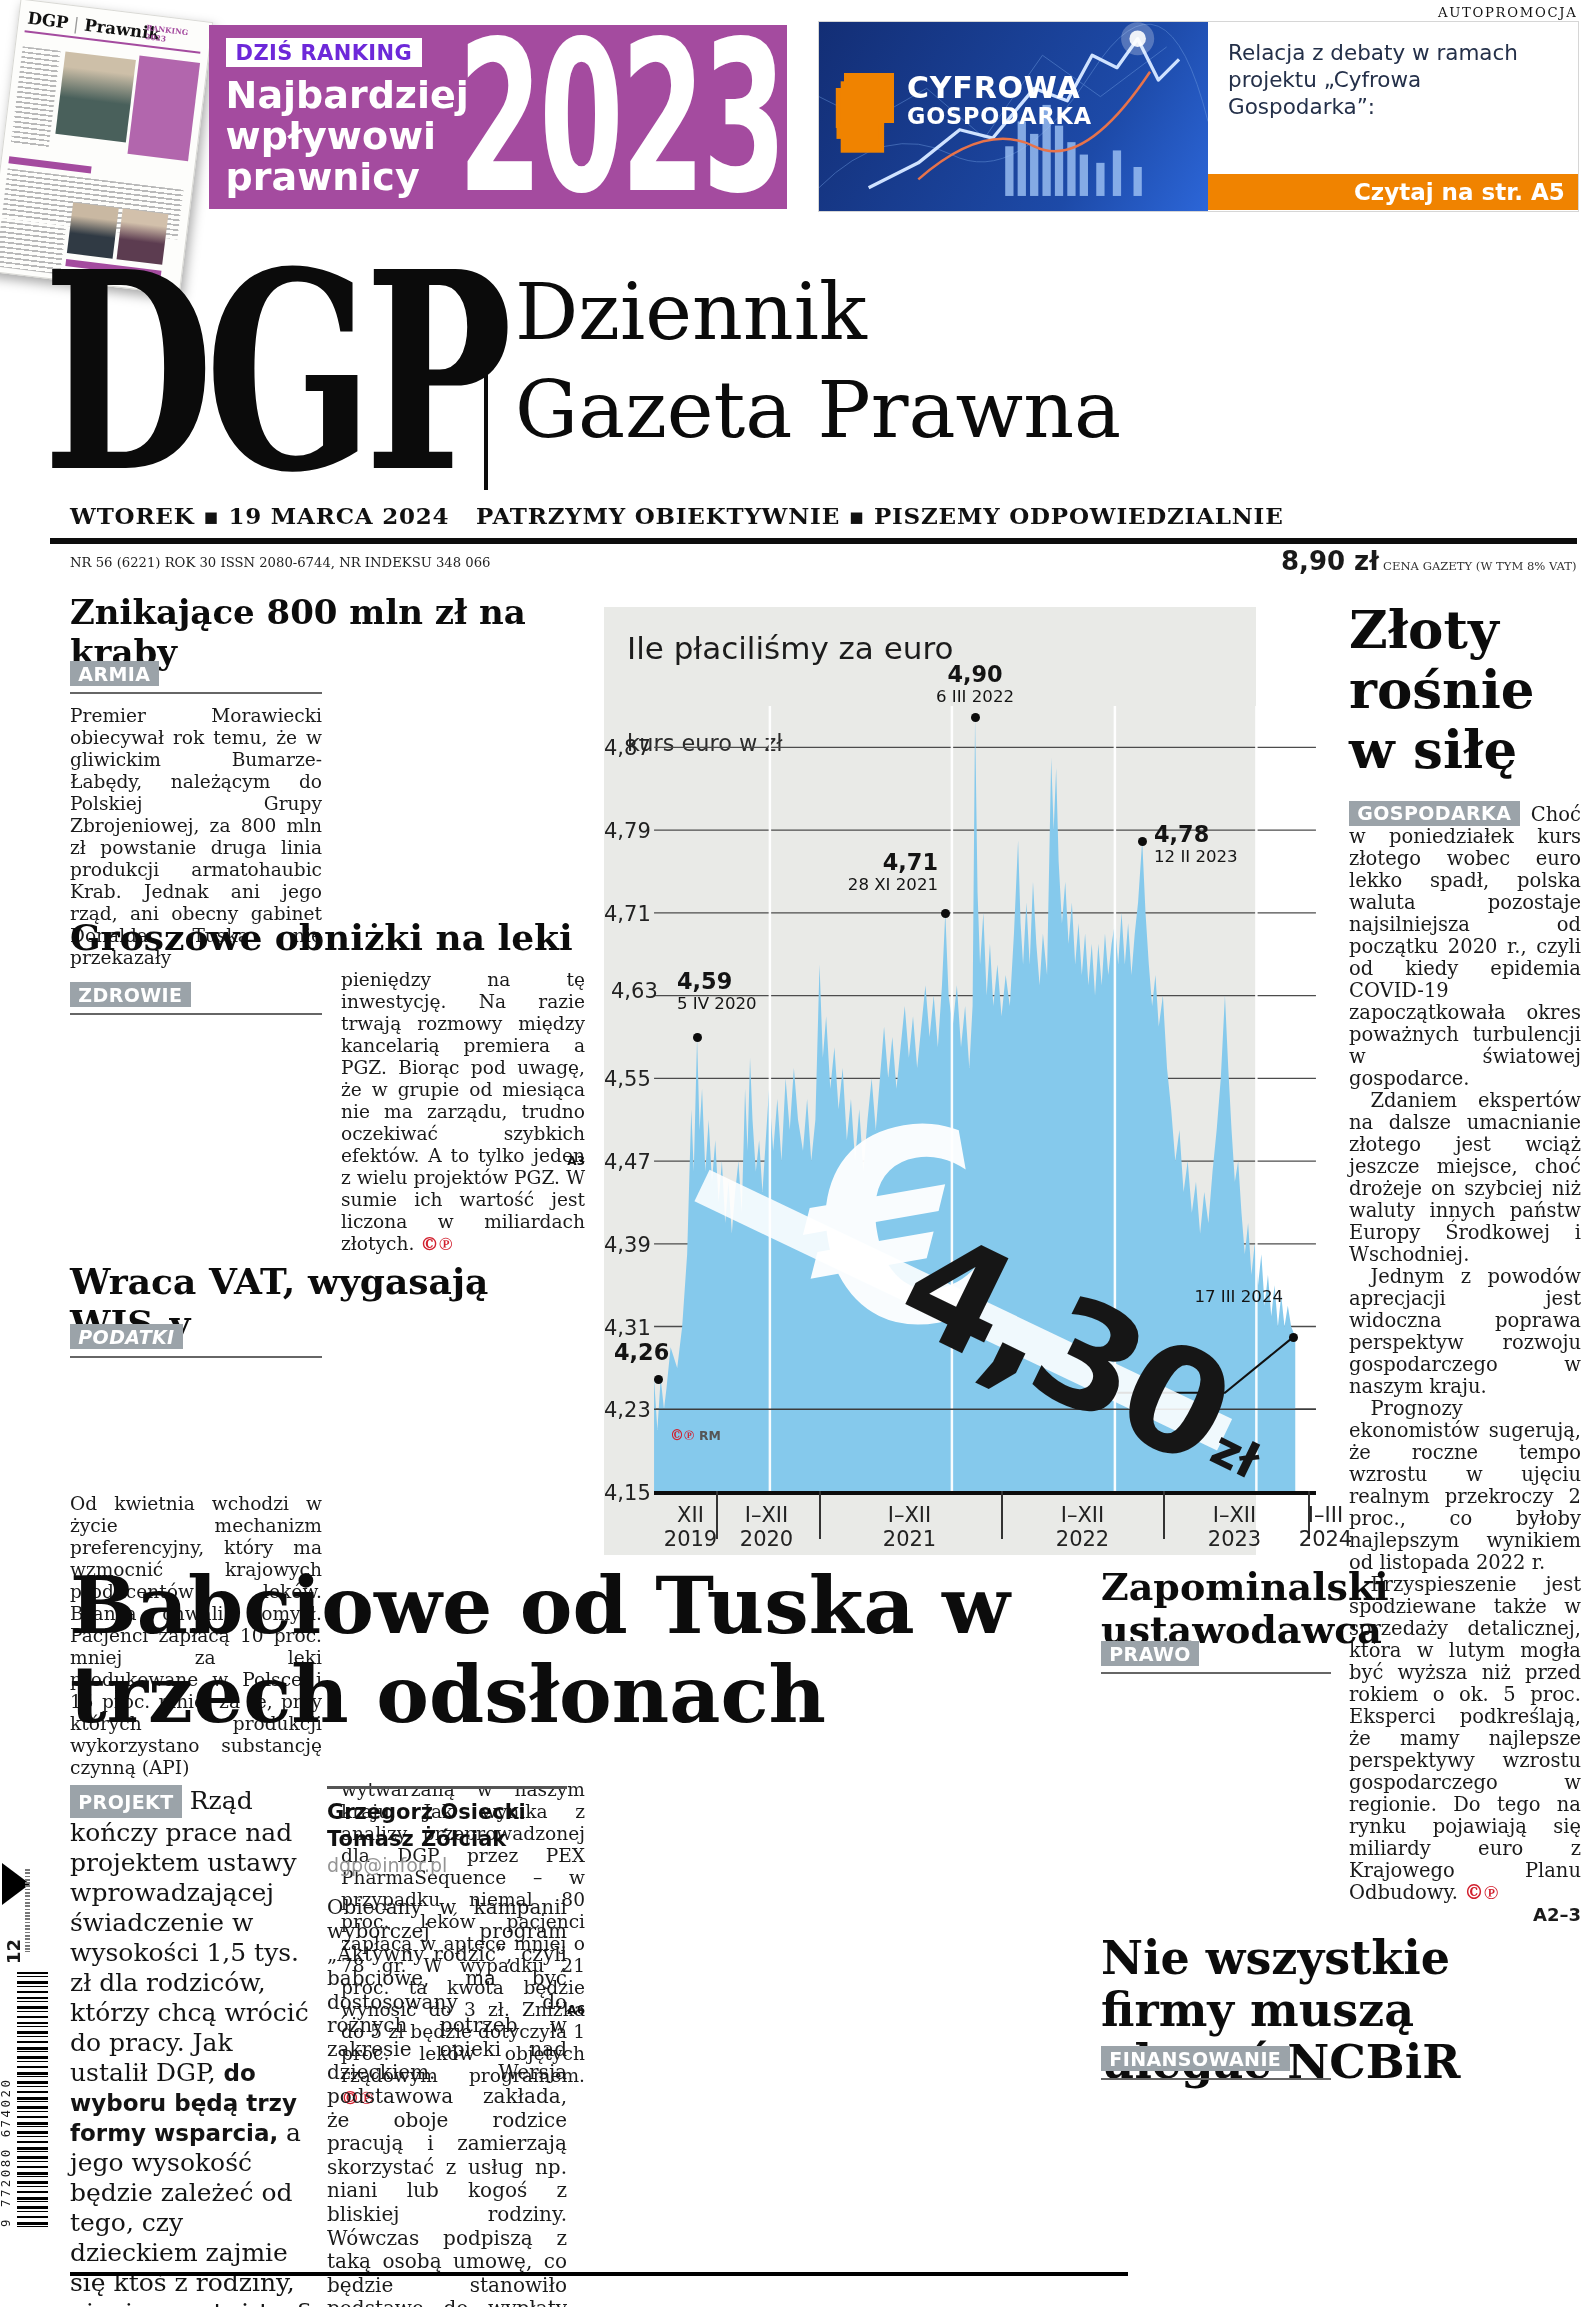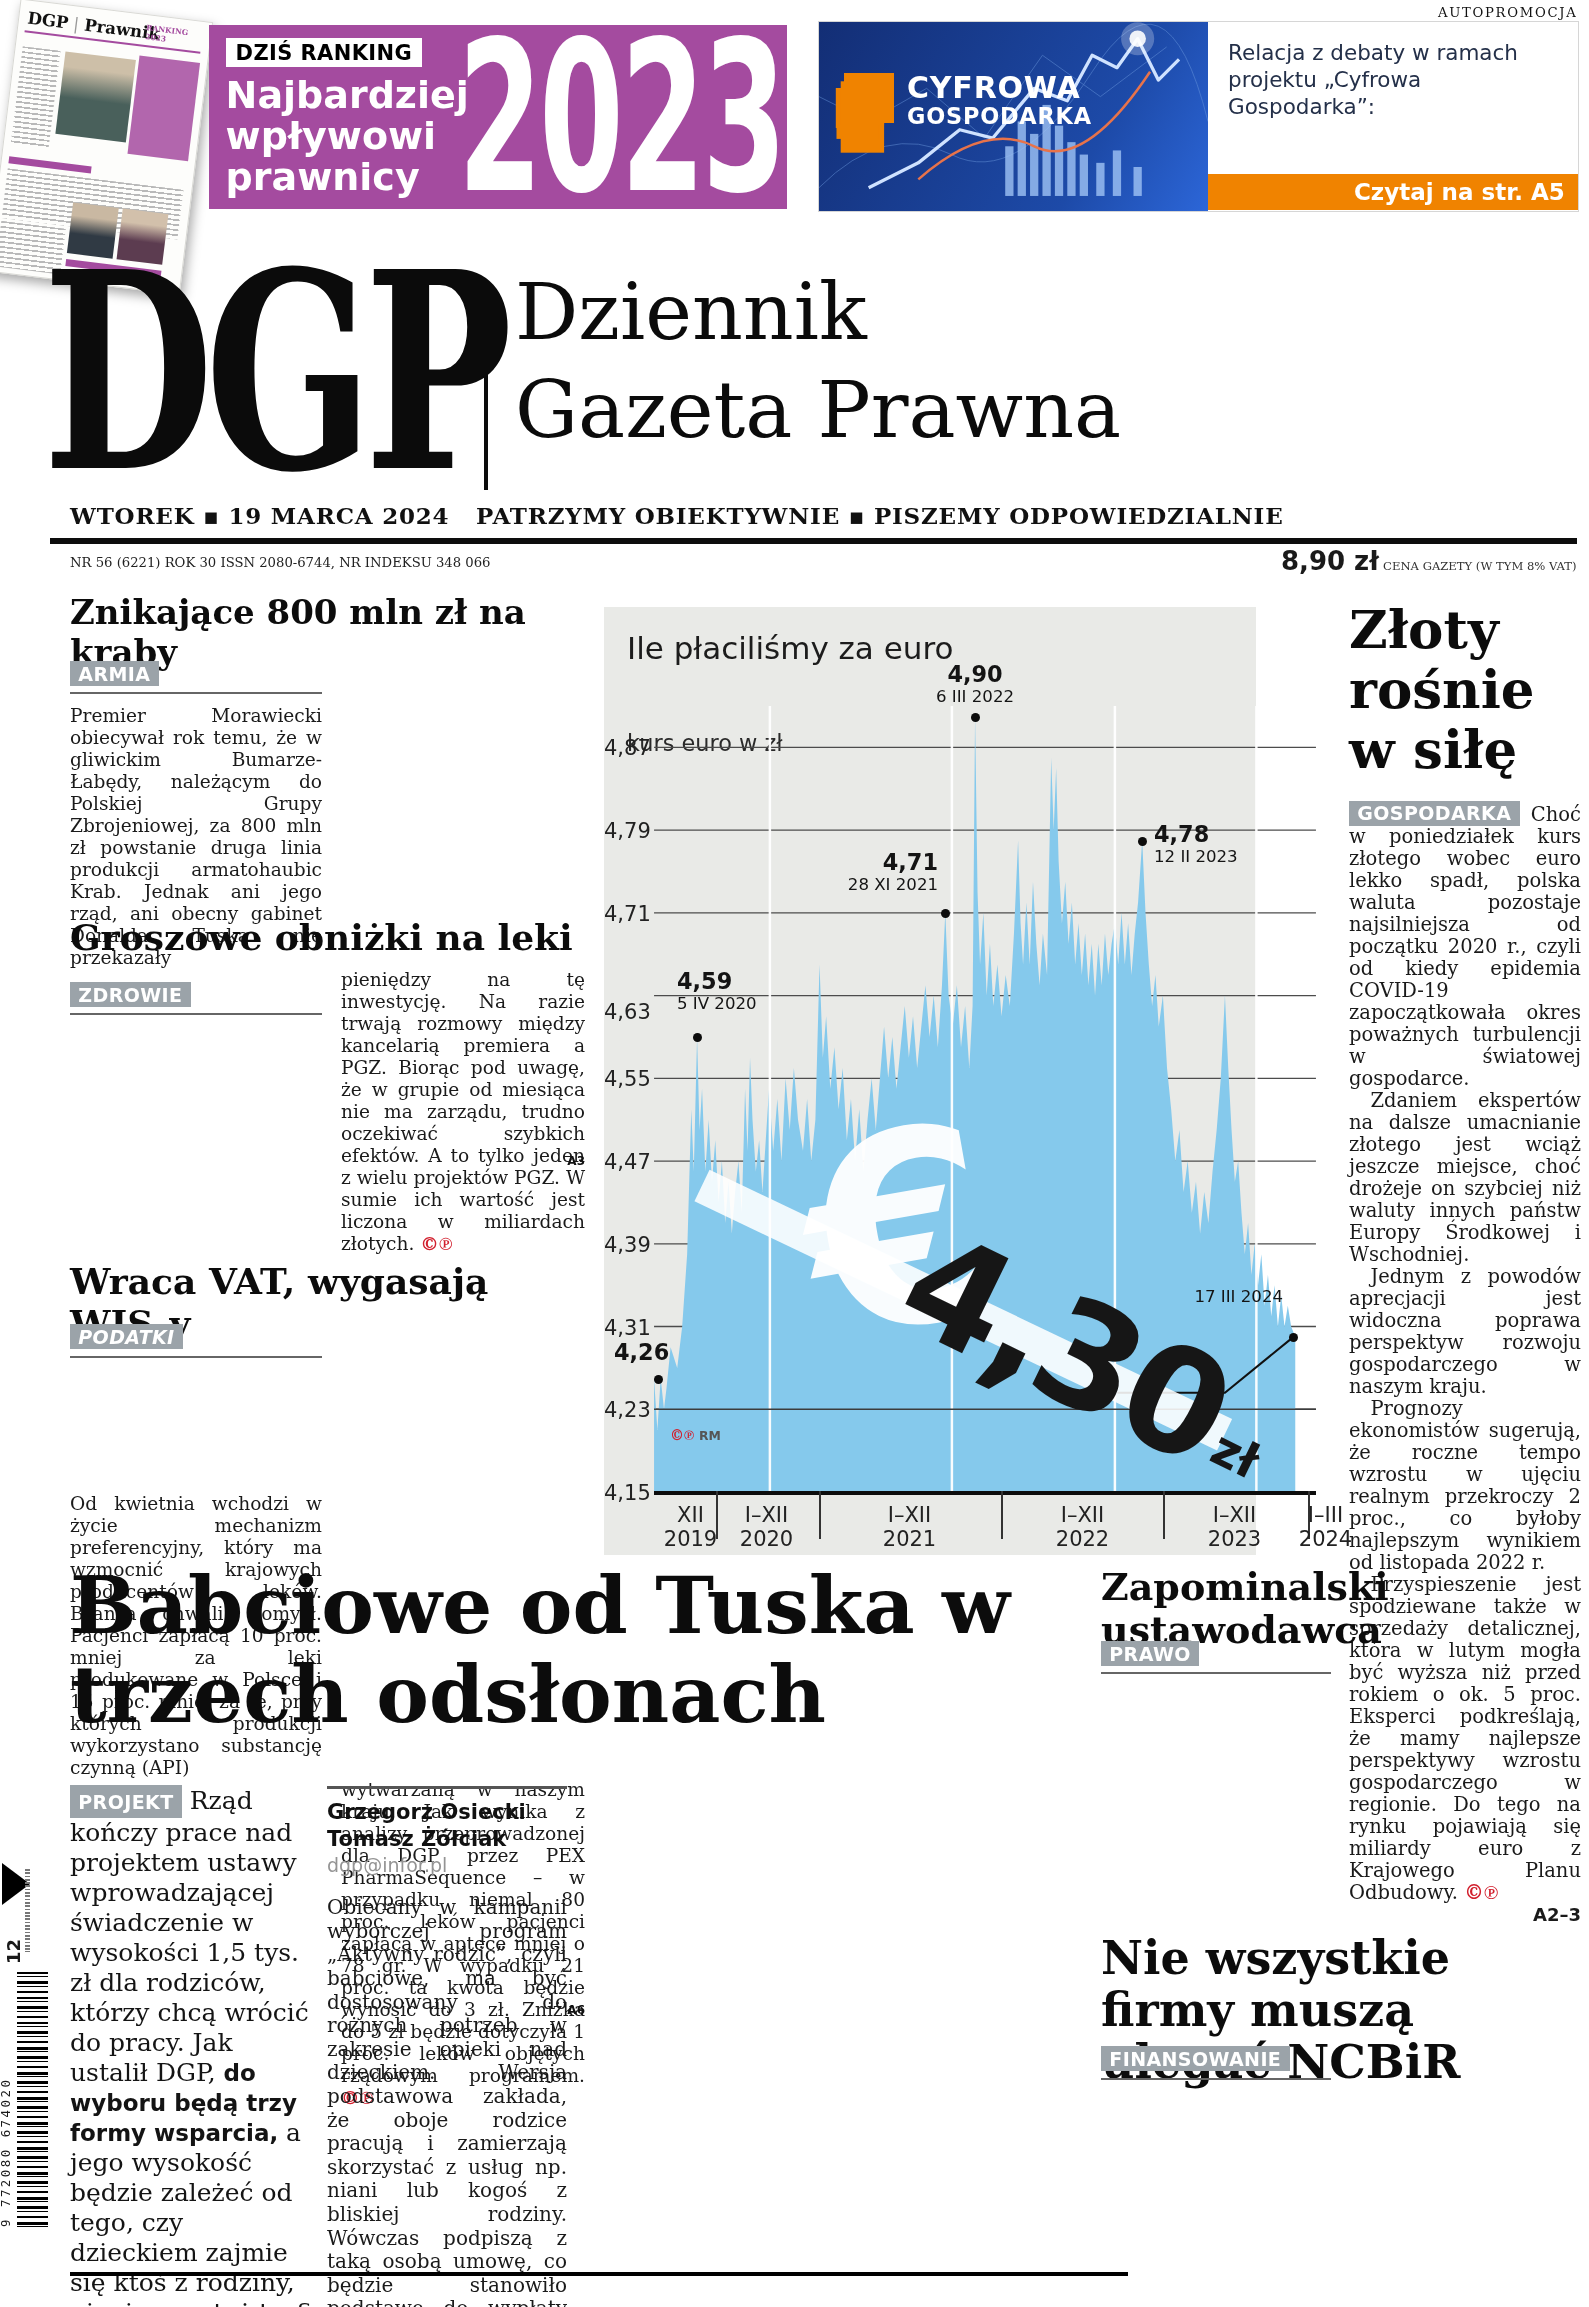--- a/index.html
+++ b/index.html
@@ -22,21 +22,21 @@
   .pt-purple1{left:124px;top:41px;width:61px;height:99px;background:#a44b9f;opacity:.85;}
   .pt-t1{left:6.6px;top:46px;width:38px;height:99px;}
   .pt-t2{left:6.6px;top:157px;width:83px;height:6.6px;background:#a44b9f;}
   .pt-t3{left:6.6px;top:169px;width:177px;height:50px;}
   .pt-photo2{left:76px;top:195px;width:46px;height:51px;background:linear-gradient(#c9b8a2 25%,#303a44 60%);}
   .pt-photo3{left:126px;top:195px;width:46px;height:51px;background:linear-gradient(#d2c0ab 25%,#5c3c50 60%);}
   .pt-t4{left:6.6px;top:222px;width:65px;height:46px;}
   .pt-t5{left:76px;top:252px;width:96px;height:6.6px;background:#a44b9f;}
 
   .promo-purple{left:209px;top:25px;width:578px;height:184px;background:#a44b9f;}
-  .pp-kicker{left:16.6px;top:13.2px;background:#fff;color:#000000;font-weight:bold;font-size:21px;
+  .pp-kicker{left:16.6px;top:13.2px;background:#fff;color:#6d28d9;font-weight:bold;font-size:21px;
        padding:2.5px 10px;letter-spacing:0.4px;}
   .pp-line{left:16.6px;color:#fff;font-weight:bold;font-size:38px;line-height:41px;}
   .pp-year{right:3.3px;top:50%;transform:translateY(-50%) scaleX(.58);transform-origin:right center;
        color:#fff;font-weight:bold;font-size:209px;line-height:1;letter-spacing:-5px;}
 
   .promo-right{left:818px;top:21px;width:759px;height:189px;border:0.8px solid #d6d6d6;background:#fff;}
   .pr-blue{left:0;top:0;width:389px;height:189px;background:linear-gradient(120deg,#132e75,#1d4aa8 70%,#2c66d8);overflow:hidden;}
   .pr-logo{left:25px;top:48px;}
   .pr-logo-sq{position:absolute;left:0;top:3.3px;width:50px;height:50px;background:#f08300;
        box-shadow:-6.6px 5px 0 -3.3px #f08300,-11.6px 20px 0 -4.1px #f08300,-6.6px 33px 0 -3.3px #f08300,-13.2px 10px 0 -5px #f08300;}
@@ -283,21 +283,21 @@
       <polyline class="conn" points="560,830 690,830 771,764"></polyline>
     </svg>
 
   <div class="abs band"></div>
   <div class="abs euro-mark">€</div>
 
   <div id="grid-labels">
       <div class="glabel" style="position: absolute; top: 129px;">4,87</div>
       <div class="glabel" style="position: absolute; top: 212px;">4,79</div>
       <div class="glabel" style="position: absolute; top: 295px;">4,71</div>
-      <div class="glabel" style="position: absolute; top: 393px;">4,63</div>
+      <div class="glabel" style="position: absolute; top: 372px; padding-left: 7px;">4,63</div>
       <div class="glabel" style="position: absolute; top: 460px;">4,55</div>
       <div class="glabel" style="position: absolute; top: 543px;">4,47</div>
       <div class="glabel" style="position: absolute; top: 626px;">4,39</div>
       <div class="glabel" style="position: absolute; top: 709px;">4,31</div>
       <div class="glabel" style="position: absolute; top: 791px;">4,23</div>
     </div>
 
   <div class="abs axis-base"></div>
   <div class="glabel" style="position:absolute;left:0;top:874px;">4,15</div>
   <div id="xticks">

